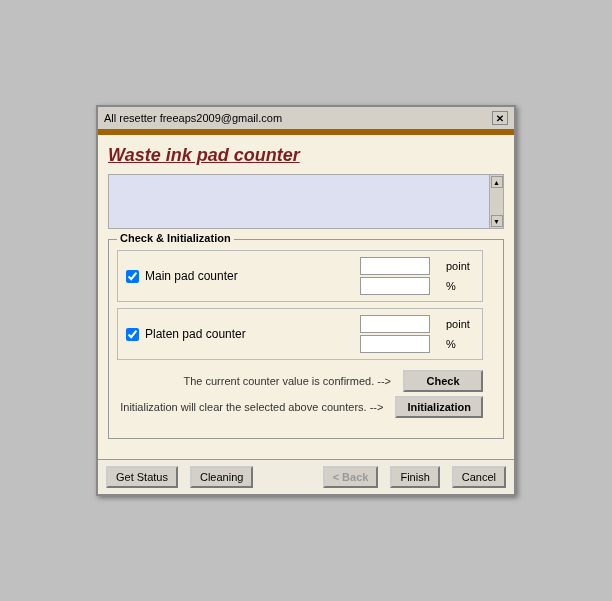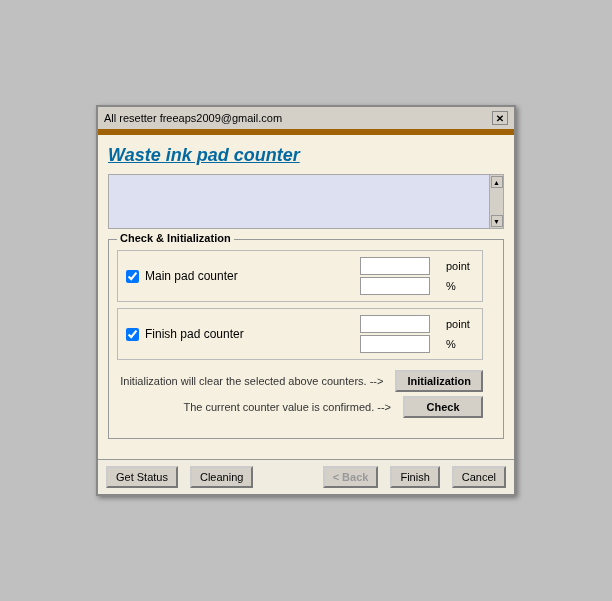--- a/index.html
+++ b/index.html
@@ -38,21 +38,21 @@
       display: flex;
       align-items: center;
       justify-content: center;
       font-size: 10px;
       font-weight: bold;
     }
     .content {
       padding: 10px;
     }
     .page-title {
-      color: #0369a1;
+      color: #7f1d1d;
       font-size: 18px;
       font-weight: bold;
       text-decoration: underline;
       margin-bottom: 8px;
       font-style: italic;
     }
     .text-area {
       width: 100%;
       height: 55px;
       background: #dde0f0;
@@ -239,43 +239,43 @@
                 <span class="input-unit">%</span>
               </div>
             </div>
           </div>
         </div>
 
         <div class="counter-row">
           <div class="counter-row-inner">
             <div class="counter-left">
               <input type="checkbox" class="counter-checkbox" checked="" style="">
-              <span class="counter-label">Finish pad counter</span>
+              <span class="counter-label">Platen pad counter</span>
             </div>
             <div class="counter-right">
               <div class="input-with-label">
                 <input type="text" value="" style="">
                 <span class="input-unit">point</span>
               </div>
               <div class="input-with-label">
                 <input type="text" value="" style="">
                 <span class="input-unit">%</span>
               </div>
             </div>
           </div>
         </div>
 
         <div class="action-area">
+          <div class="action-row">
+            <span class="action-text">The current counter value is confirmed. --&gt;</span>
+            <button class="action-btn">Check</button>
+          </div>
           <div class="action-row">
             <span class="action-text">Initialization will clear the selected above counters. --&gt;</span>
             <button class="action-btn">Initialization</button>
-          </div>
-          <div class="action-row">
-            <span class="action-text">The current counter value is confirmed. --&gt;</span>
-            <button class="action-btn">Check</button>
           </div>
         </div>
 
       </div>
     </div>
   </div>
 
   <div class="bottom-bar">
     <button class="bottom-btn">Get Status</button>
     <button class="bottom-btn">Cleaning</button>

